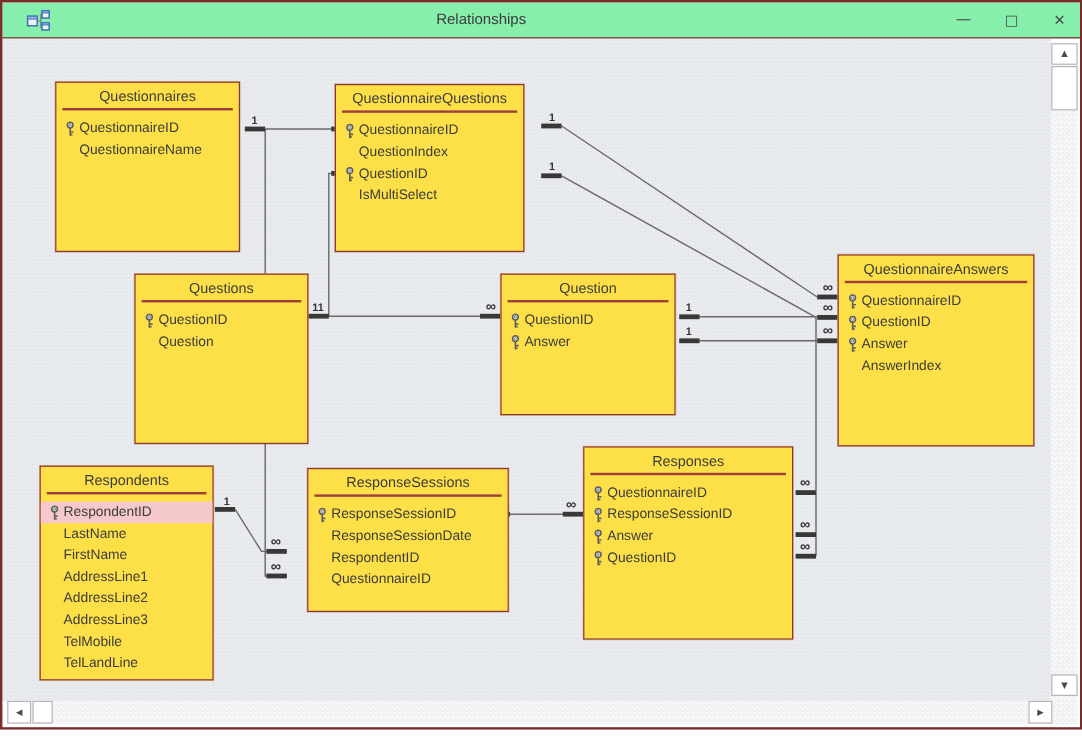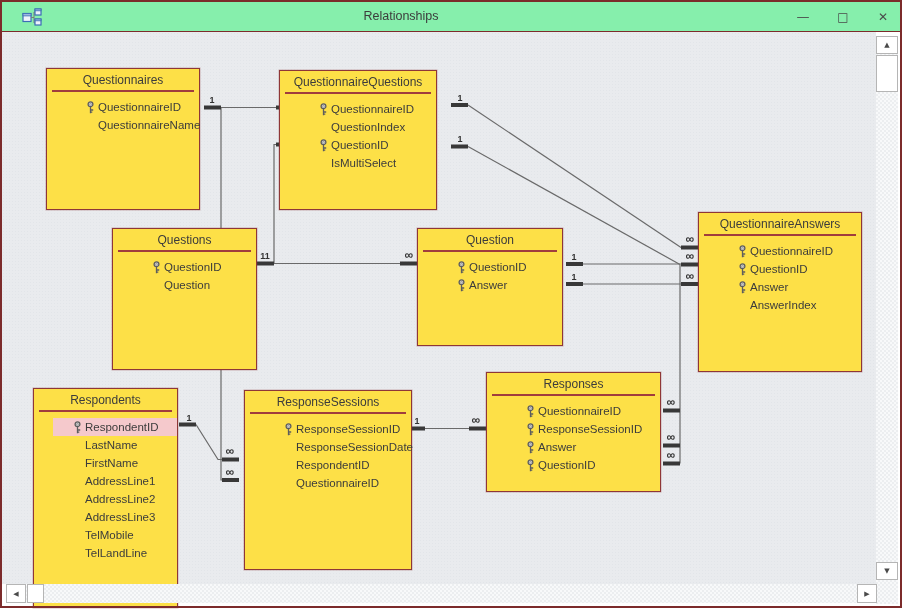--- a/index.html
+++ b/index.html
@@ -21,21 +21,21 @@
     background-image:radial-gradient(#e2e5e9 0.6px,transparent 0.7px);background-size:3px 3px;z-index:1;}
 
   
   .rel-layer{position:absolute;left:0;top:0;width:902px;height:614px;z-index:2;}
 
   
   #tables-layer{position:absolute;left:0;top:0;z-index:3;}
   .dtable{position:absolute;background:#fde047;border:1px solid #8e3737;box-sizing:border-box;box-shadow:0 0 0 0.5px rgba(140,55,55,.35);}
   .dtable .t-title{height:21px;line-height:22px;text-align:center;font-size:12px;color:#3c3c3c;white-space:nowrap;overflow:hidden;}
   .dtable .t-rule{height:2px;background:#a03d3d;margin:0 5px 6px 5px;}
-  .dtable .t-field{height:18px;display:flex;align-items:center;padding-left:17px;font-size:11.5px;color:#3c3c3c;white-space:nowrap;margin-left:19px;}
+  .dtable .t-field{height:18px;display:flex;align-items:center;padding-left:4px;font-size:11.5px;color:#3c3c3c;white-space:nowrap;}
   .dtable .t-field.hl{background:#f5c9cc;}
   .key-slot{width:14px;height:14px;display:inline-flex;align-items:center;justify-content:center;margin-right:1px;flex:0 0 14px;}
 
   
   .vscroll{position:absolute;right:4px;top:36px;width:22px;height:544px;z-index:40;
     background:repeating-conic-gradient(#eceef0 0% 25%,#f8f9fa 0% 50%) 0 0/4px 4px;}
   .hscroll{position:absolute;left:6px;top:584px;width:871px;height:19px;z-index:40;
     background:repeating-conic-gradient(#eceef0 0% 25%,#f8f9fa 0% 50%) 0 0/4px 4px;display:flex;}
   .scroll-corner{position:absolute;right:4px;top:580px;width:22px;height:24px;z-index:39;
     background:repeating-conic-gradient(#eceef0 0% 25%,#f8f9fa 0% 50%) 0 0/4px 4px;}
@@ -232,21 +232,21 @@
               <path d="M4.5 5.6 L4.5 12.2 M4.5 9 L7.2 9 M4.5 11.2 L6.3 11.2" stroke="#5d5d5d" stroke-width="1.3" fill="none"></path>
             </svg>
           </span>
           <span>Answer</span>
         </div>
         <div class="t-field">
           <span class="key-slot"></span>
           <span>AnswerIndex</span>
         </div>
       </div>
-      <div class="dtable" style="left: 33px; top: 388px; width: 145px; height: 220px;">
+      <div class="dtable" style="left: 33px; top: 388px; width: 145px; height: 179px;">
         <div class="t-title">Respondents</div>
         <div class="t-rule"></div>
         <div class="t-field hl">
           <span class="key-slot">
             <svg width="9" height="13" viewBox="0 0 9 13">
               <circle cx="4.5" cy="3.2" r="2.4" fill="#e8e8e8" stroke="#5d5d5d" stroke-width="1.3"></circle>
               <circle cx="4.5" cy="3.2" r="0.9" fill="#ffffff" stroke="#5d5d5d" stroke-width="0.6"></circle>
               <path d="M4.5 5.6 L4.5 12.2 M4.5 9 L7.2 9 M4.5 11.2 L6.3 11.2" stroke="#5d5d5d" stroke-width="1.3" fill="none"></path>
             </svg>
           </span>
@@ -274,21 +274,21 @@
         </div>
         <div class="t-field">
           <span class="key-slot"></span>
           <span>TelMobile</span>
         </div>
         <div class="t-field">
           <span class="key-slot"></span>
           <span>TelLandLine</span>
         </div>
       </div>
-      <div class="dtable" style="left: 244px; top: 390px; width: 168px; height: 180px;">
+      <div class="dtable" style="left: 256px; top: 390px; width: 168px; height: 120px;">
         <div class="t-title">ResponseSessions</div>
         <div class="t-rule"></div>
         <div class="t-field">
           <span class="key-slot">
             <svg width="9" height="13" viewBox="0 0 9 13">
               <circle cx="4.5" cy="3.2" r="2.4" fill="#e8e8e8" stroke="#5d5d5d" stroke-width="1.3"></circle>
               <circle cx="4.5" cy="3.2" r="0.9" fill="#ffffff" stroke="#5d5d5d" stroke-width="0.6"></circle>
               <path d="M4.5 5.6 L4.5 12.2 M4.5 9 L7.2 9 M4.5 11.2 L6.3 11.2" stroke="#5d5d5d" stroke-width="1.3" fill="none"></path>
             </svg>
           </span>
@@ -300,21 +300,21 @@
         </div>
         <div class="t-field">
           <span class="key-slot"></span>
           <span>RespondentID</span>
         </div>
         <div class="t-field">
           <span class="key-slot"></span>
           <span>QuestionnaireID</span>
         </div>
       </div>
-      <div class="dtable" style="left: 486px; top: 372px; width: 175px; height: 120px;">
+      <div class="dtable" style="left: 486px; top: 372px; width: 175px; height: 161px;">
         <div class="t-title">Responses</div>
         <div class="t-rule"></div>
         <div class="t-field">
           <span class="key-slot">
             <svg width="9" height="13" viewBox="0 0 9 13">
               <circle cx="4.5" cy="3.2" r="2.4" fill="#e8e8e8" stroke="#5d5d5d" stroke-width="1.3"></circle>
               <circle cx="4.5" cy="3.2" r="0.9" fill="#ffffff" stroke="#5d5d5d" stroke-width="0.6"></circle>
               <path d="M4.5 5.6 L4.5 12.2 M4.5 9 L7.2 9 M4.5 11.2 L6.3 11.2" stroke="#5d5d5d" stroke-width="1.3" fill="none"></path>
             </svg>
           </span>

